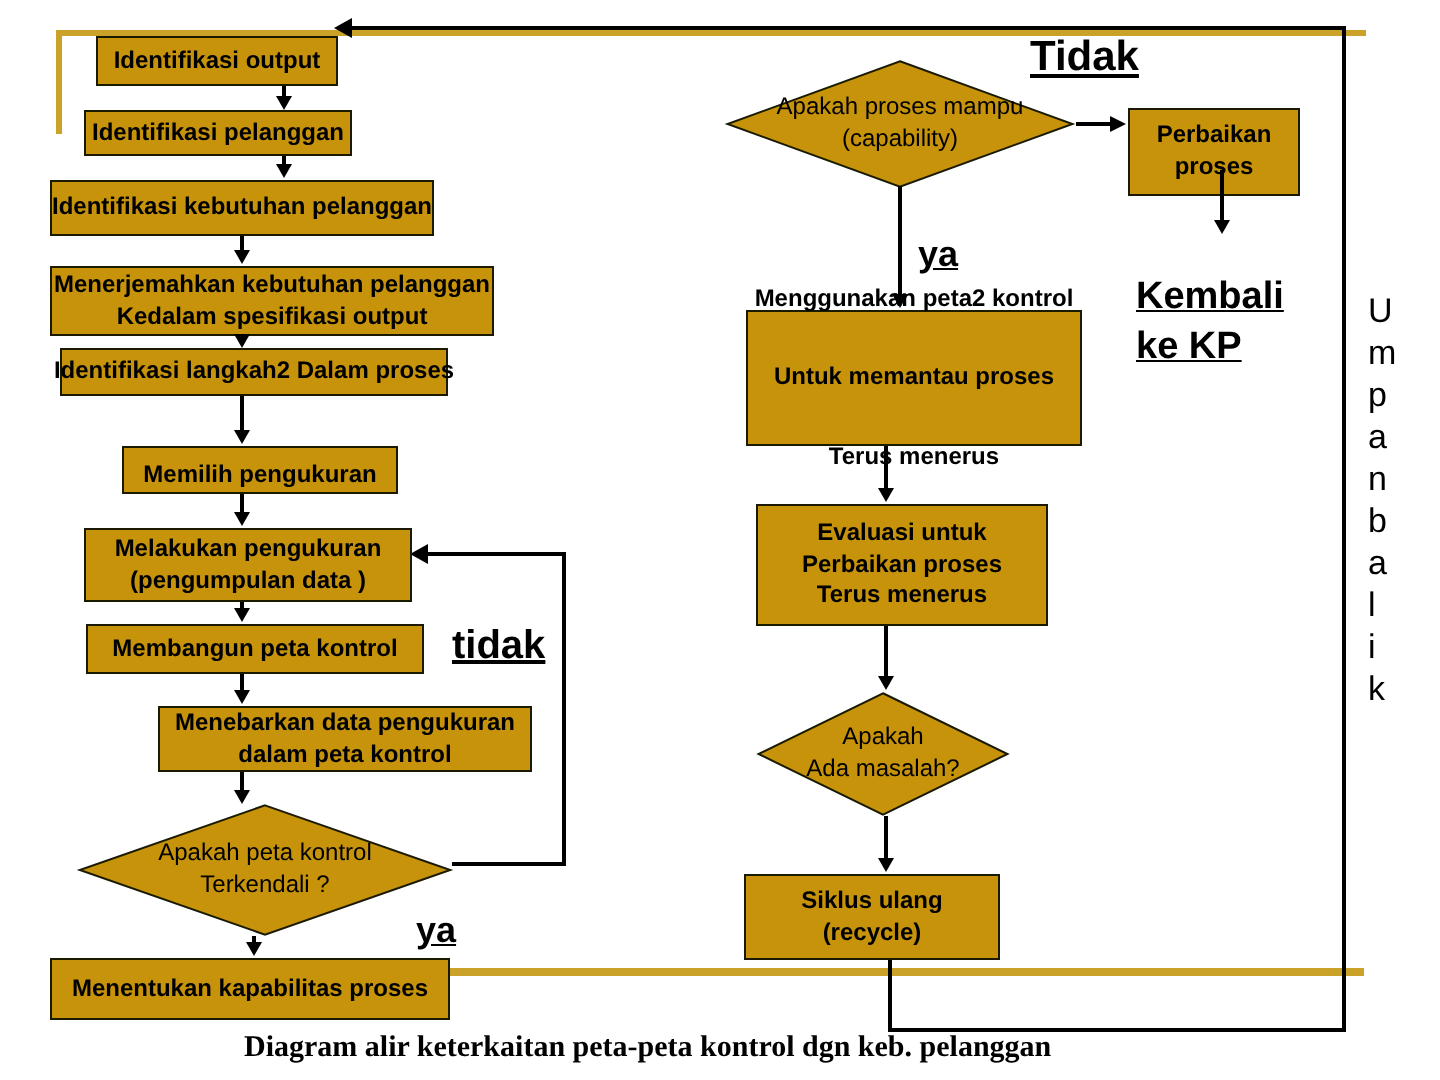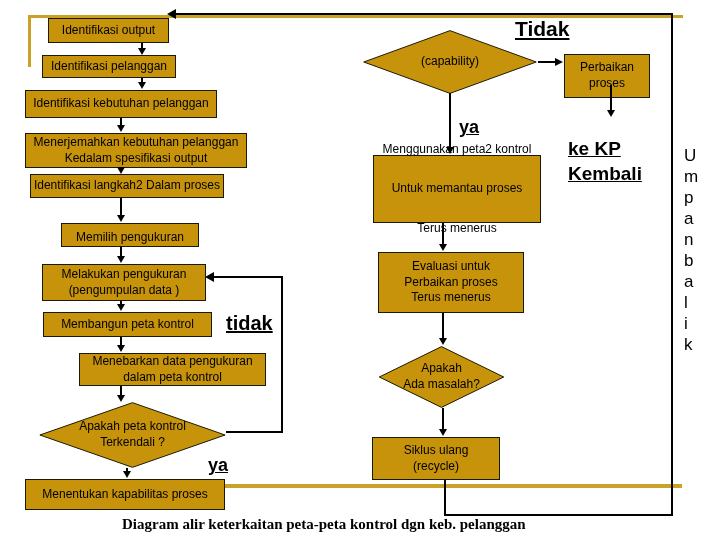--- a/index.html
+++ b/index.html
@@ -8,21 +8,21 @@
     --border:#1a1a00;
   }
   html,body{margin:0;padding:0;background:#fff;}
   .slide{
     position:relative;width:720px;height:540px;background:#ffffff;
     font-family:"Liberation Sans",sans-serif;color:#000;overflow:hidden;
   }
   .node{
     position:absolute;background:var(--box-fill);border:1px solid var(--border);
     display:flex;flex-direction:column;align-items:center;justify-content:center;
-    text-align:center;font-size:12px;line-height:1.3;color:#000;box-sizing:border-box;
+    text-align:center;font-size:12px;line-height:1.3;color:#000;box-sizing:border-box;font-weight:bold;
   }
   .node span{white-space:nowrap;}
   .diamond{position:absolute;}
   .diamond svg{position:absolute;left:0;top:0;width:100%;height:100%;}
   .dtext{
     position:relative;width:100%;height:100%;display:flex;flex-direction:column;
     align-items:center;justify-content:center;text-align:center;font-size:12px;line-height:1.3;
   }
   .dtext span{white-space:nowrap;}
   .line{position:absolute;background:#000;}
@@ -102,20 +102,21 @@
 
   <div class="node" style="left:25px;top:479px;width:200px;height:31px;">
     <span>Menentukan kapabilitas proses</span>
   </div>
 
   <div class="diamond" style="left:362px;top:30px;width:176px;height:64px;">
     <svg viewBox="0 0 100 100" preserveAspectRatio="none">
       <polygon points="50,1 99,50 50,99 1,50" style="fill:var(--box-fill);stroke:var(--border);" vector-effect="non-scaling-stroke"></polygon>
     </svg>
     <div class="dtext">
+      <span>Apakah proses mampu</span>
       <span>(capability)</span>
     </div>
   </div>
 
   <div class="node" style="left:564px;top:54px;width:86px;height:44px;">
     <span>Perbaikan</span>
     <span>proses</span>
   </div>
 
   <div class="node" style="left:373px;top:155px;width:168px;height:68px;gap:24px;">
@@ -188,22 +189,22 @@
 
   <div class="line" style="left:442px;top:313px;width:2px;height:26px;"></div>
   <div class="ah-down" style="left:439px;top:338px;"></div>
 
   <div class="line" style="left:442px;top:408px;width:2px;height:22px;"></div>
   <div class="ah-down" style="left:439px;top:429px;"></div>
 
   <div class="lbl lbl-big" style="left:515px;top:17px;">Tidak</div>
   <div class="lbl lbl-ya" style="left:459px;top:117px;">ya</div>
   <div class="lbl lbl-kembali" style="left:568px;top:137px;">
+    <div>Kembali</div>
     <div>ke KP</div>
-    <div>Kembali</div>
   </div>
   <div class="lbl lbl-big" style="left:226px;top:312px;font-size:20px;font-weight:700;">tidak</div>
   <div class="lbl lbl-ya" style="left:208px;top:455px;">ya</div>
 
   <div class="vert-letters" style="left:684px;top:145px;">
     <div>U</div>
     <div>m</div>
     <div>p</div>
     <div>a</div>
     <div>n</div>

